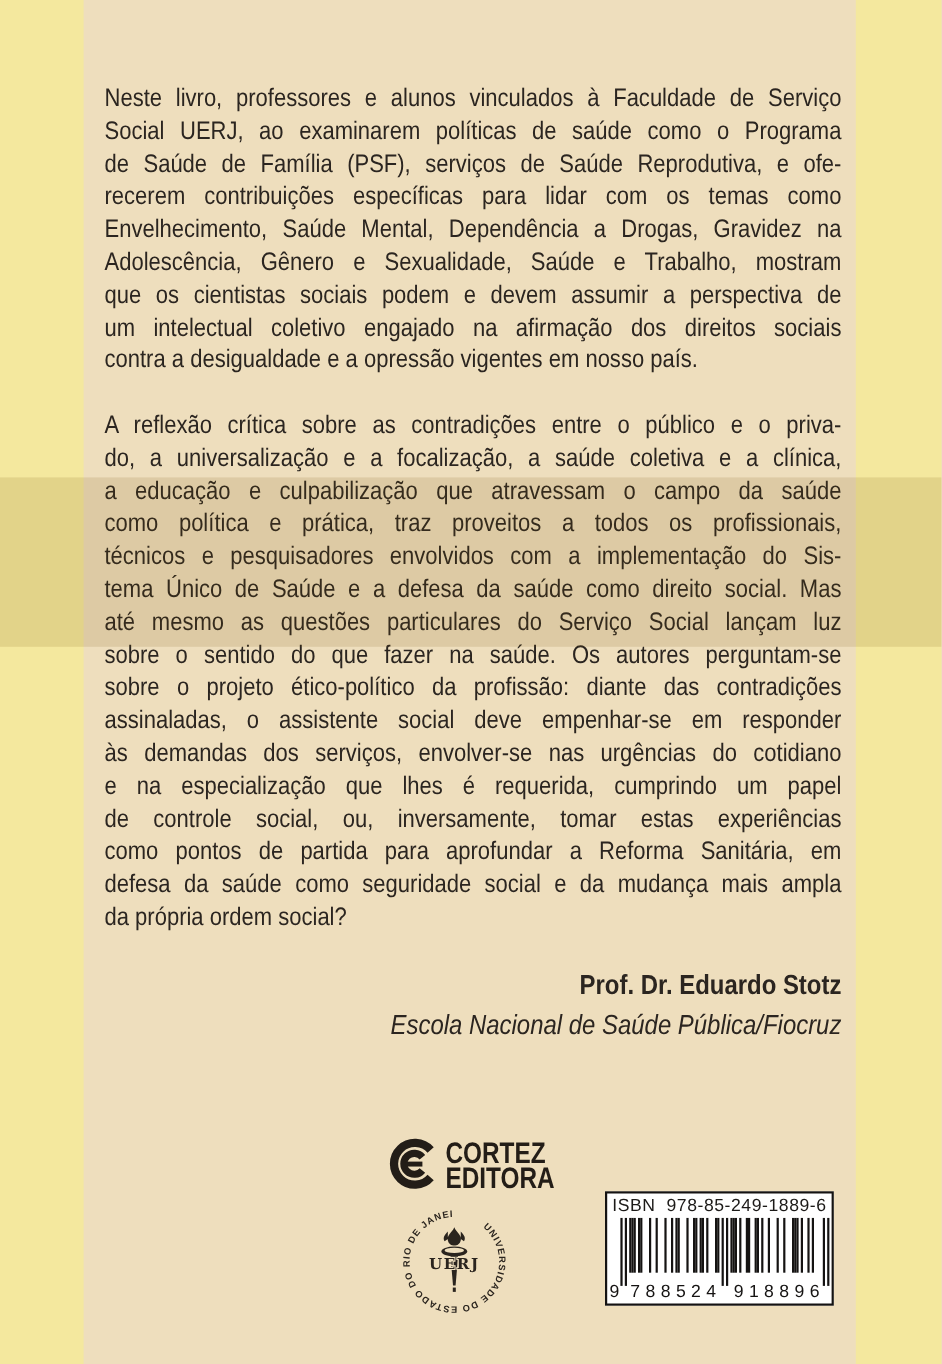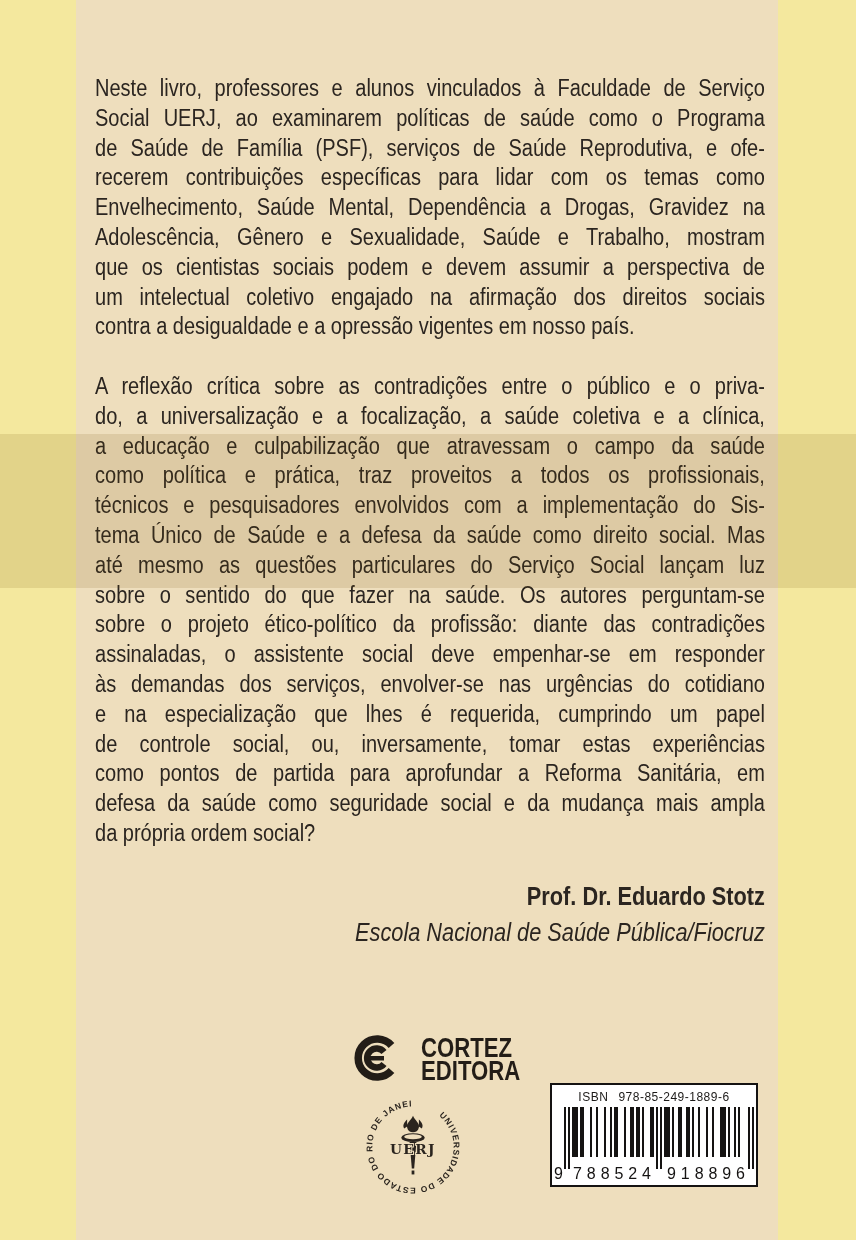--- a/index.html
+++ b/index.html
@@ -20,32 +20,32 @@
     font-size:23px;line-height:29.8px;
   }
   .para{margin:0 0 29.8px 0;}
   .para .line{text-align:justify;text-align-last:justify;white-space:nowrap;}
   .para .line.lastline{text-align-last:left;}
   .signature{margin-top:30px;text-align:right;}
   .sig-name{font-weight:bold;font-size:25px;line-height:34px;}
   .sig-aff{font-style:italic;font-size:25px;line-height:38px;}
   .cortez{
     position:absolute;left:351px;top:1034px;height:52px;z-index:10;
-    display:flex;align-items:center;gap:20px;color:#231d17;
+    display:flex;align-items:center;gap:4px;color:#231d17;
   }
   .cortez-text{display:flex;flex-direction:column;justify-content:center;
     transform:scaleX(0.82);transform-origin:0 50%;}
   .cortez-line{font-weight:bold;font-size:27px;line-height:23px;letter-spacing:0px;}
   .uerj{position:absolute;left:364px;top:1098px;z-index:10;}
   .barcode-box{
     position:absolute;left:550px;top:1083px;width:204px;height:98px;z-index:10;
     background:#ffffff;border:2px solid #151312;
     display:flex;flex-direction:column;align-items:center;padding-top:2px;
   }
-  .isbn-line{font-size:12px;line-height:20px;letter-spacing:0.5px;color:#1c1a18;
+  .isbn-line{font-size:16px;line-height:20px;letter-spacing:0.5px;color:#1c1a18;
     white-space:nowrap;}
   .isbn-line .num{margin-left:10px;}
 </style>
 </head>
 <body>
 
 <div class="stripe left"></div>
 <div class="stripe right"></div>
 <div class="band"></div>
 

